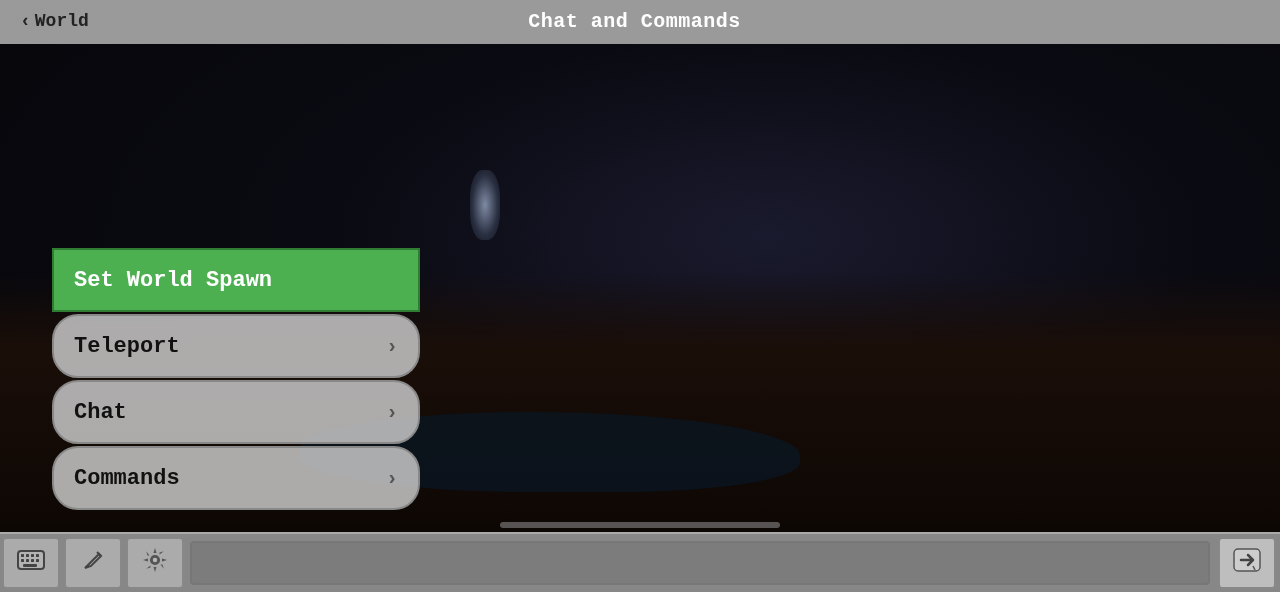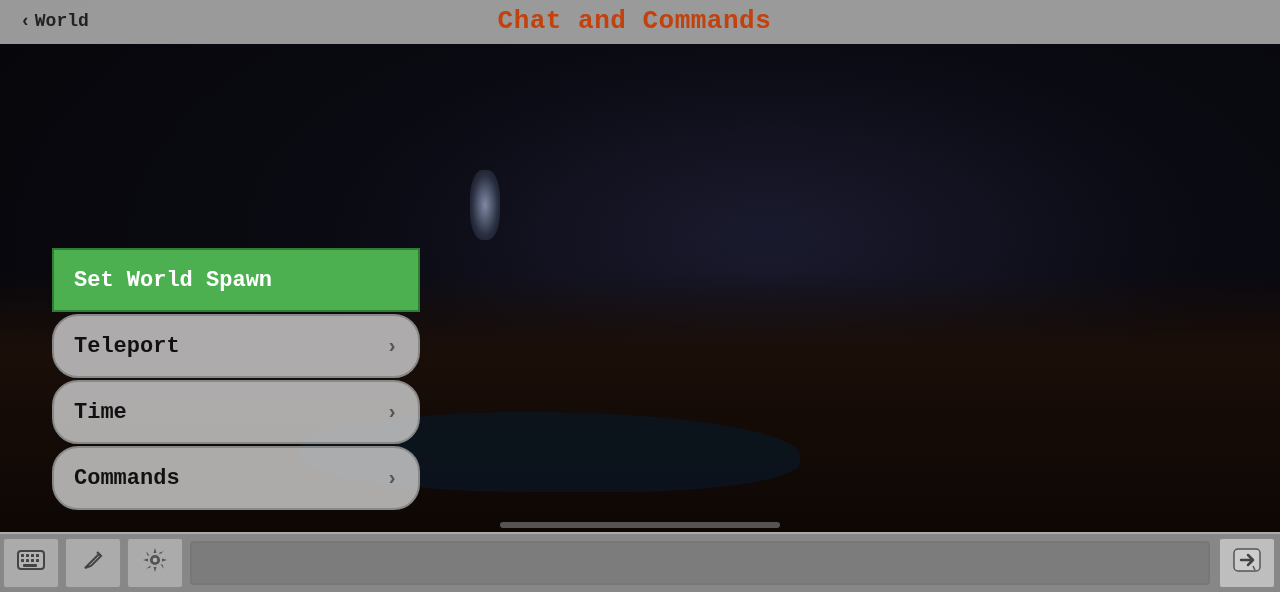--- a/index.html
+++ b/index.html
@@ -82,23 +82,23 @@
     }
 
     #back-chevron {
       margin-right: 4px;
       font-size: 18px;
     }
 
     #header-title {
       flex: 1;
       text-align: center;
-      font-size: 26px;
+      font-size: 20px;
       font-weight: bold;
-      color: #c2410c;
+      color: #ffffff;
       font-family: 'Courier New', monospace;
       letter-spacing: 0.5px;
     }
 
     
     #command-menu {
       position: absolute;
       top: 248px;
       left: 52px;
       width: 368px;
@@ -226,21 +226,21 @@
 
 <div id="command-menu">
   <div class="menu-item menu-item-active">
     <span>Set World Spawn</span>
   </div>
   <div class="menu-item menu-item-normal">
     <span>Teleport</span>
     <span class="chevron-right">›</span>
   </div>
   <div class="menu-item menu-item-normal">
-    <span>Time</span>
+    <span>Chat</span>
     <span class="chevron-right">›</span>
   </div>
   <div class="menu-item menu-item-normal">
     <span>Commands</span>
     <span class="chevron-right">›</span>
   </div>
 </div>
 
 <div id="scroll-hint"></div>
 

